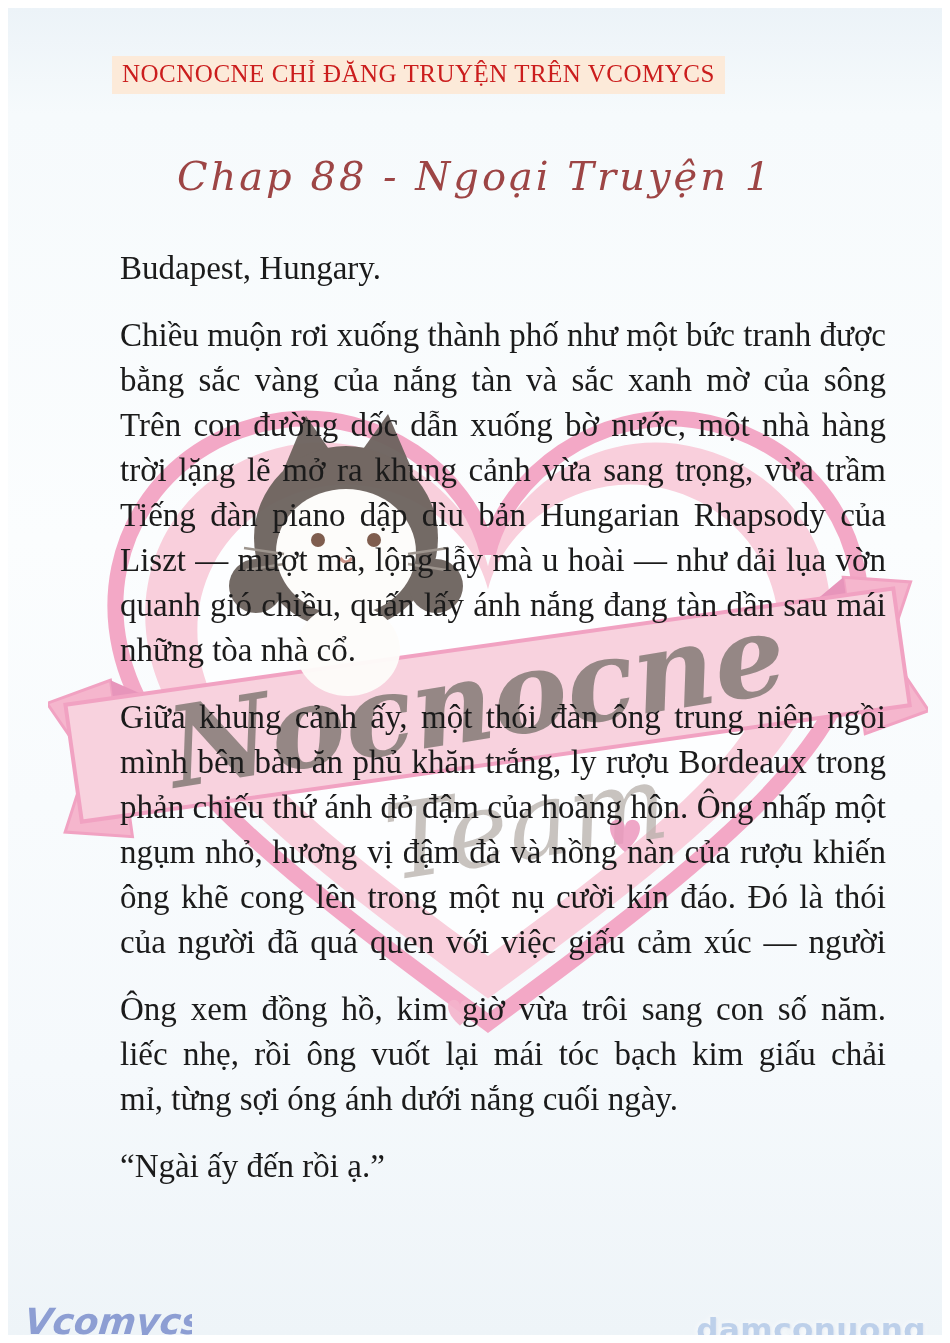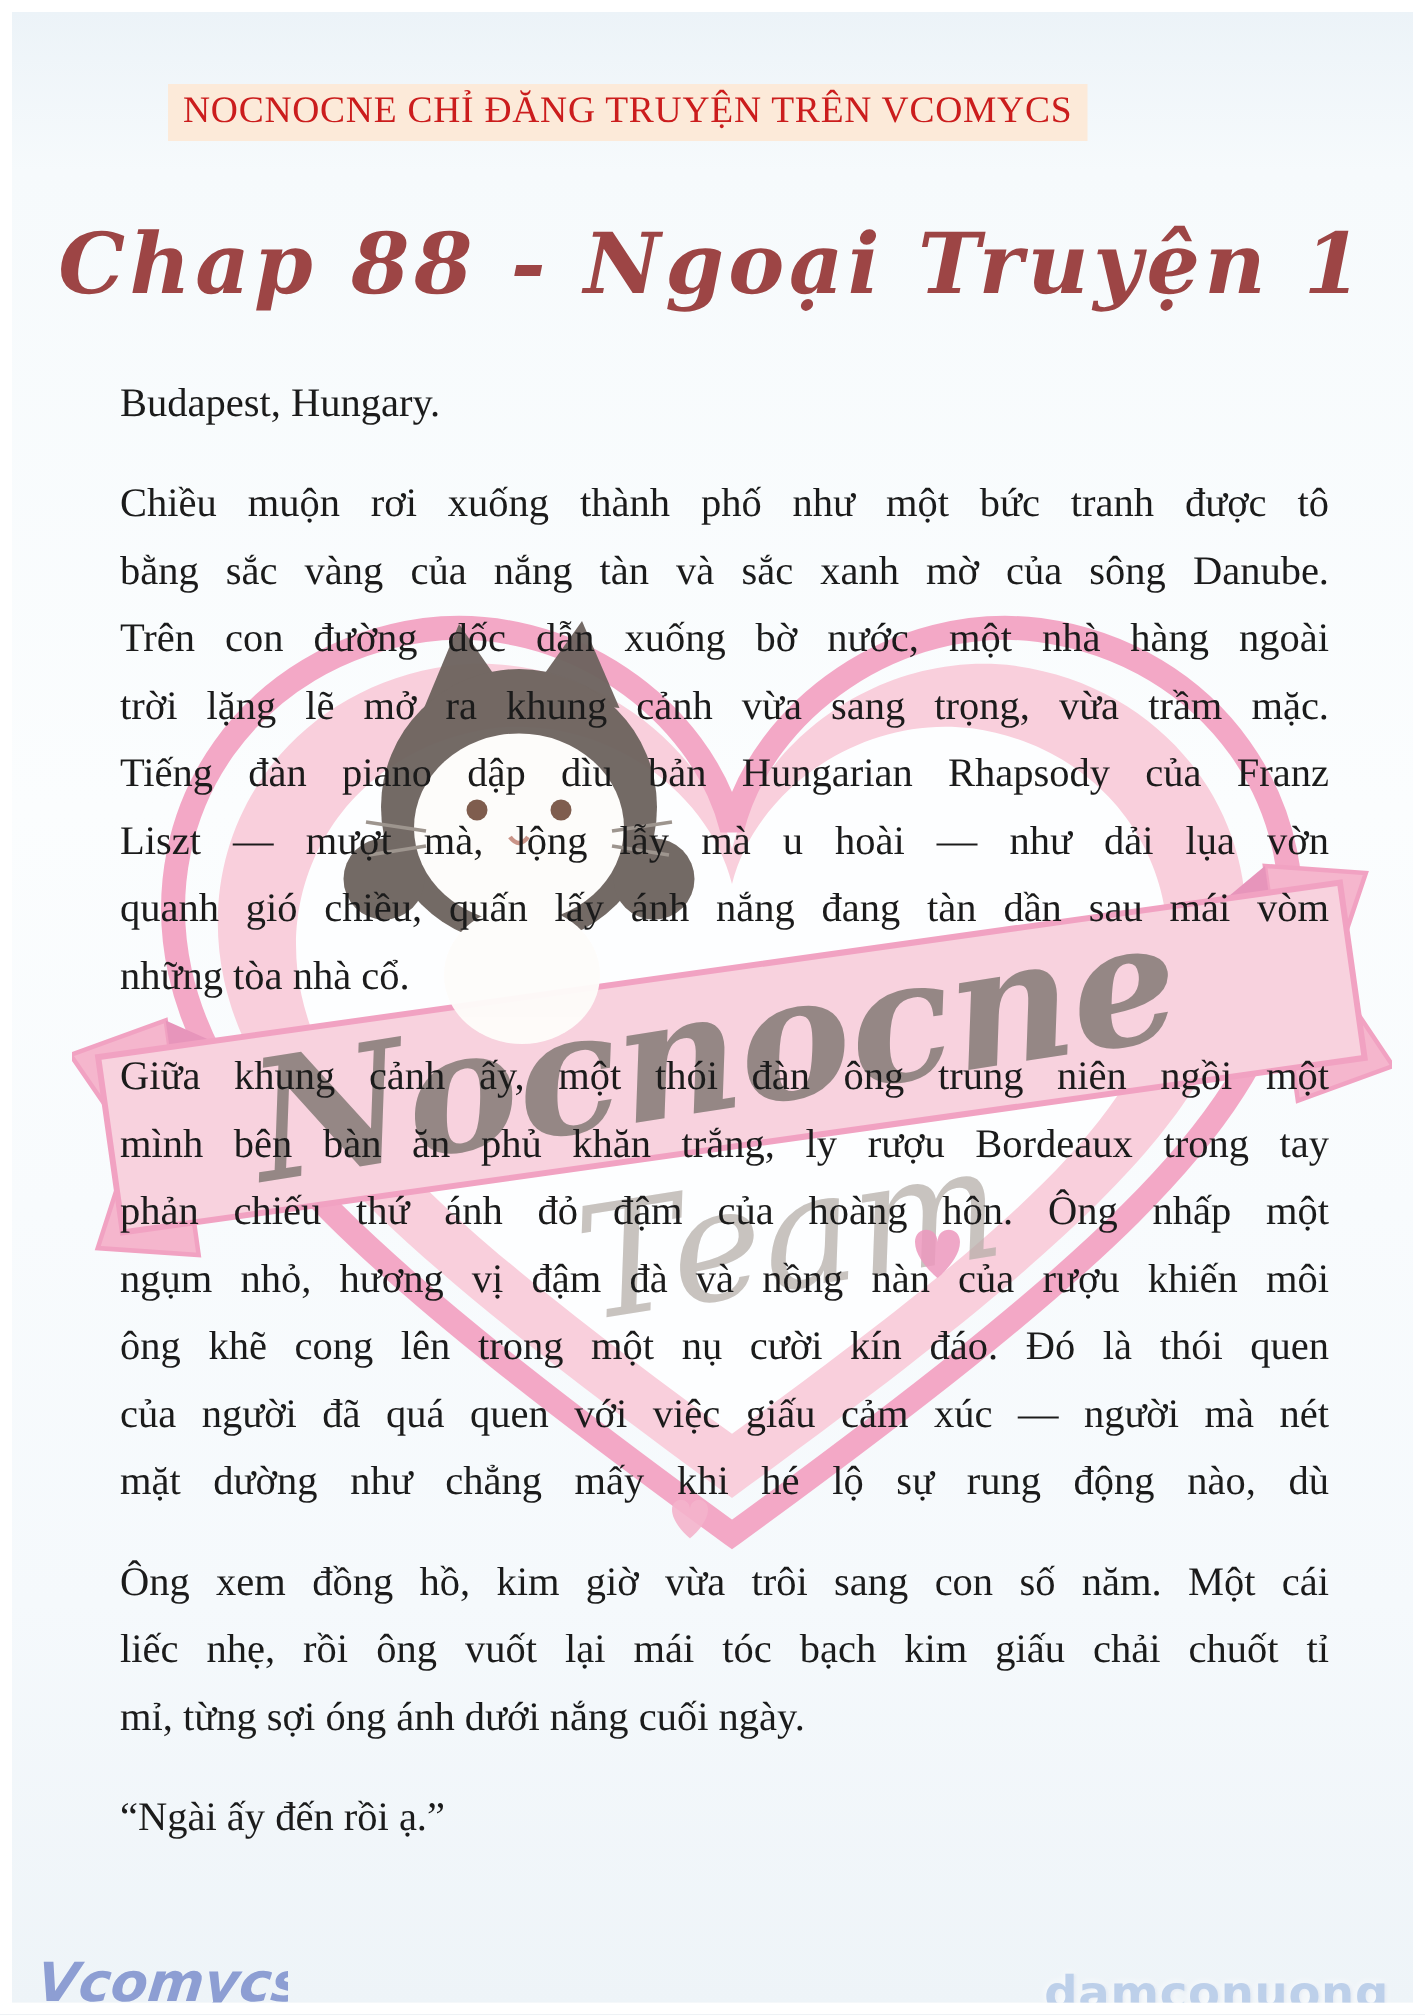--- a/index.html
+++ b/index.html
@@ -26,37 +26,38 @@
   .header-badge span{
     font-family:"Liberation Serif", serif;
     font-weight:normal;font-size:25px;letter-spacing:.5px;
     color:#cb1d1d;
   }
   
   .chapter-title{
     position:absolute;left:0;right:0;top:118px;z-index:3;
     text-align:center;
     font-family:"DejaVu Serif", serif;
-    font-style:italic;font-weight:bold;
-    font-size:56px;line-height:100px;
+    font-style:italic;font-weight:normal;
+    font-size:40px;line-height:100px;
     letter-spacing:3px;
     color:#9d4545;
   }
   
   .story{
     position:absolute;left:72px;top:238px;width:806px;z-index:2;
     color:#1b1b1b;
   }
   .para{margin:0 0 22px 0;}
   .line{
-    font-size:27px;line-height:45px;
+    font-size:33px;line-height:45px;
     text-align:justify;text-justify:inter-word;
     text-align-last:justify;
     max-height:45px;overflow:hidden;
     white-space:normal;
+    margin-left:40px;
   }
   .line.last{text-align-last:left;}
   
   .publisher-logo{
     position:absolute;left:14px;top:1284px;z-index:3;
   }
   .credit{
     position:absolute;right:16px;top:1303px;z-index:3;
     font-family:"DejaVu Sans", sans-serif;
     font-weight:bold;font-size:31px;letter-spacing:.5px;
@@ -137,21 +138,20 @@
         <div class="line">quanh gió chiều, quấn lấy ánh nắng đang tàn dần sau mái vòm</div>
         <div class="line last">những tòa nhà cổ.</div>
       </div>
       <div class="para">
         <div class="line">Giữa khung cảnh ấy, một thói đàn ông trung niên ngồi một</div>
         <div class="line">mình bên bàn ăn phủ khăn trắng, ly rượu Bordeaux trong tay</div>
         <div class="line">phản chiếu thứ ánh đỏ đậm của hoàng hôn. Ông nhấp một</div>
         <div class="line">ngụm nhỏ, hương vị đậm đà và nồng nàn của rượu khiến môi</div>
         <div class="line">ông khẽ cong lên trong một nụ cười kín đáo. Đó là thói quen</div>
         <div class="line">của người đã quá quen với việc giấu cảm xúc — người mà nét</div>
-        <div class="line">mặt dường như chẳng mấy khi hé lộ sự rung động nào, dù</div>
       </div>
       <div class="para">
         <div class="line">Ông xem đồng hồ, kim giờ vừa trôi sang con số năm. Một cái</div>
         <div class="line">liếc nhẹ, rồi ông vuốt lại mái tóc bạch kim giấu chải chuốt tỉ</div>
         <div class="line last">mỉ, từng sợi óng ánh dưới nắng cuối ngày.</div>
       </div>
       <div class="para">
         <div class="line last">“Ngài ấy đến rồi ạ.”</div>
       </div>
     </div>

